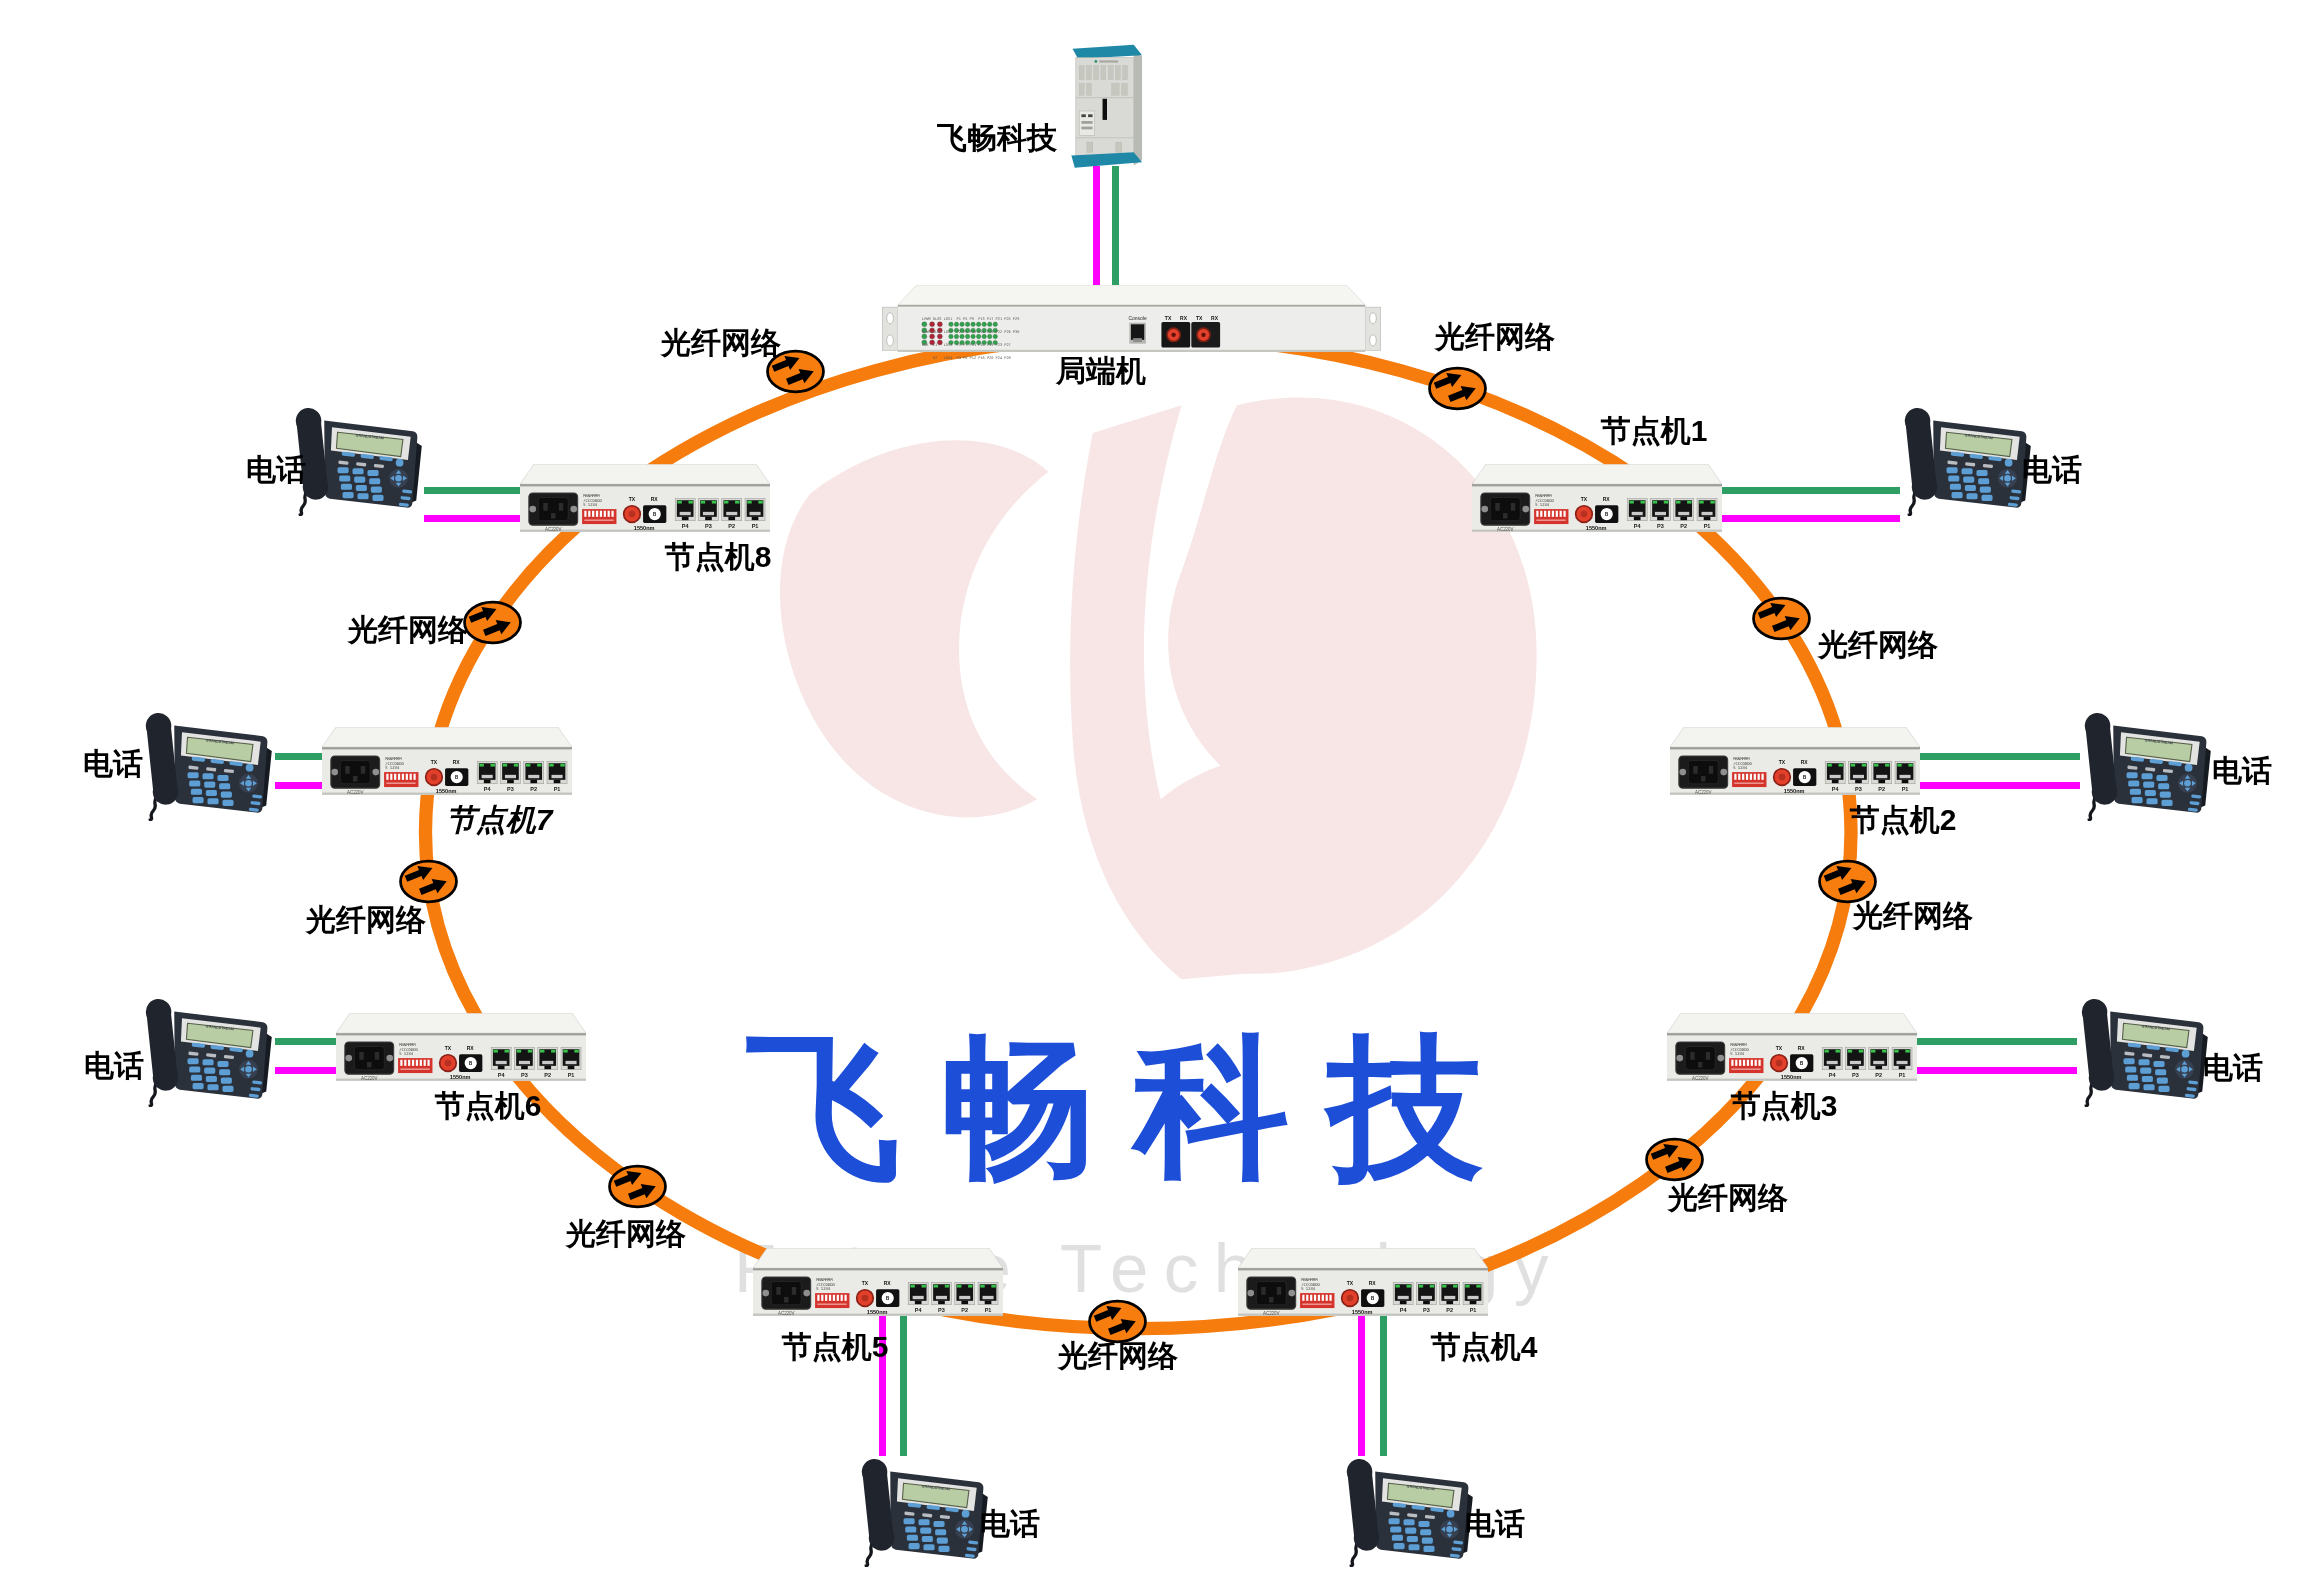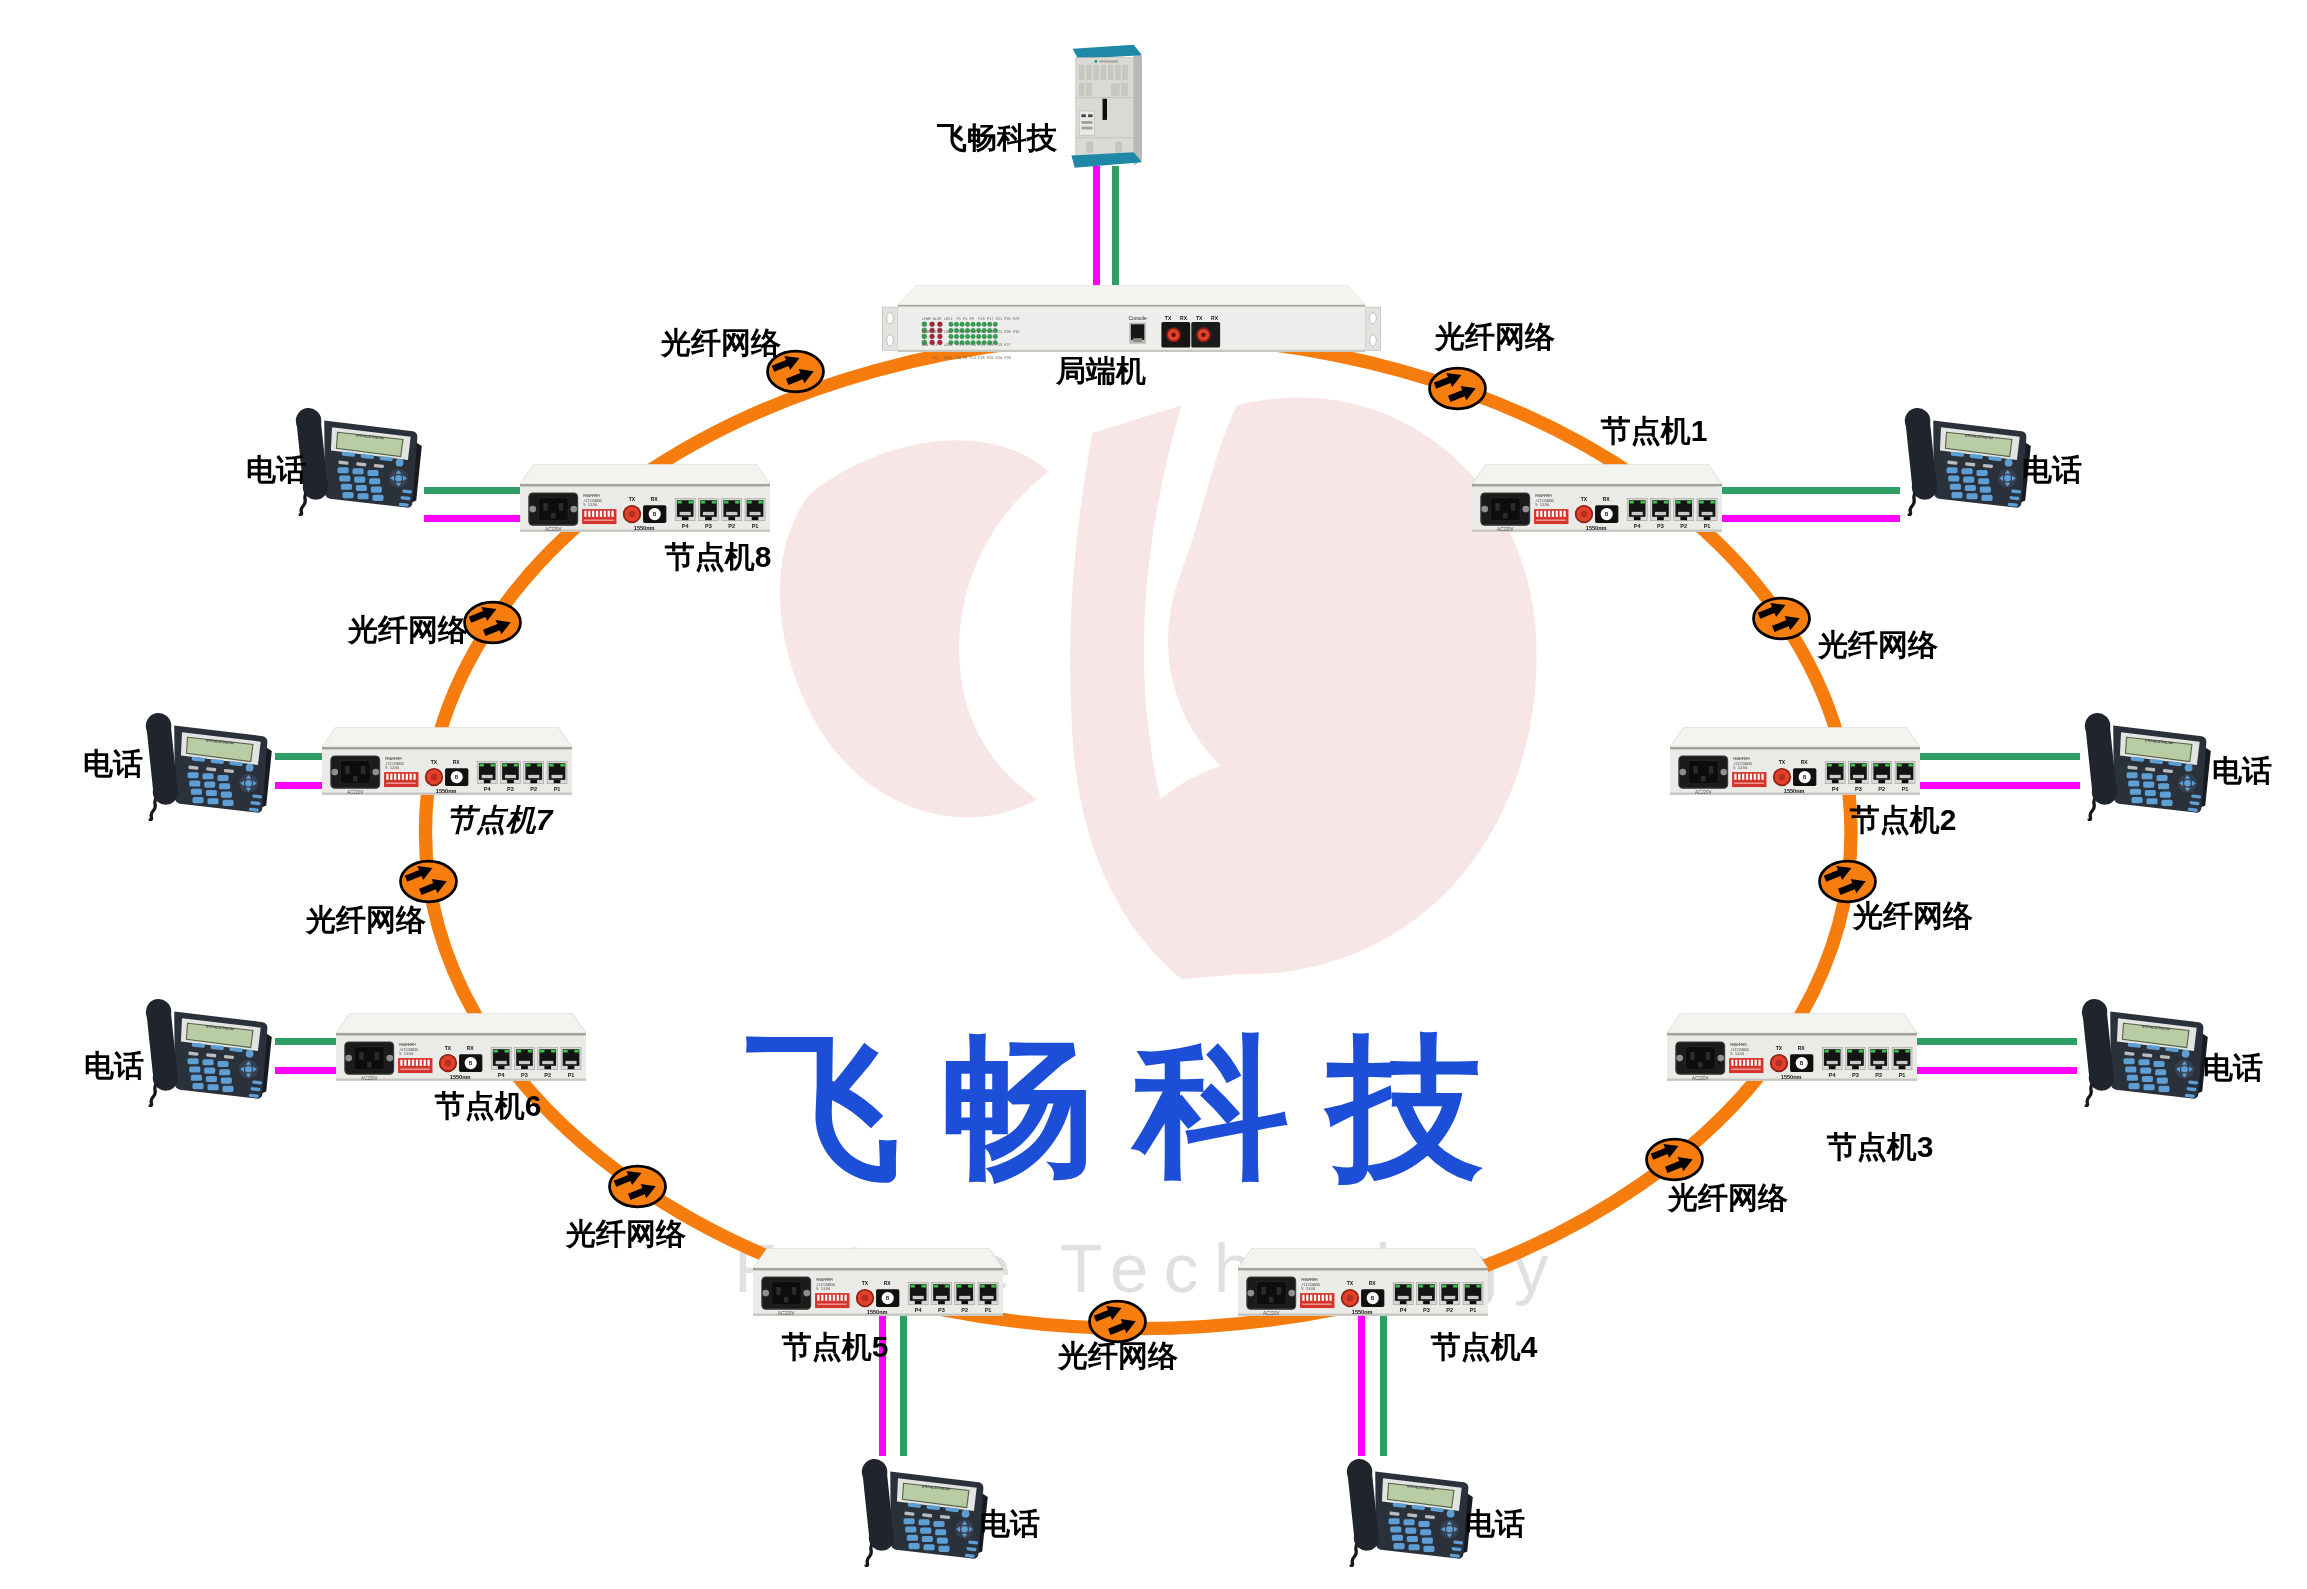--- a/index.html
+++ b/index.html
@@ -521,21 +521,21 @@
           <rect x="3" y="7" width="30" height="30" fill="#141414"></rect>
           <rect x="4" y="8" width="8" height="5" fill="#37c24a"></rect>
               <rect x="24" y="8" width="8" height="5" fill="#37c24a"></rect>
           <rect x="8" y="28" width="20" height="6" fill="#c9c9c9"></rect>
               <rect x="12" y="37" width="12" height="6" fill="#0c0c0c"></rect>
           <text x="18" y="58" class="tp" text-anchor="middle">P1</text>
         </g>
       </g>
     </svg>
   </div>
-      <div class="lbl" style="left: 1880px; top: 1106px; margin-top: 41px;">节点机3</div>
+      <div class="lbl" style="left: 1784px; top: 1106px;">节点机3</div>
       <div class="phone" style="left: 2077px; top: 996px;">
     <svg width="133" height="111" viewBox="0 0 240 200">
       <path d="M30,152 C18,168 32,172 22,182 C12,192 26,196 14,199" fill="none" stroke="#14171c" stroke-width="6"></path>
       <polygon points="218,62 236,74 226,172 212,178" fill="#161b22"></polygon>
       <path d="M60,28 L220,47 Q229,49 228,59 L219,177 Q218,186 208,185 L70,169 Q61,167 61,157 Z" fill="#2b313b"></path>
       <g transform="rotate(-6 38 88)">
         <rect x="16" y="10" width="44" height="156" rx="22" fill="#20252d"></rect>
         <circle cx="38" cy="28" r="23" fill="#20252d"></circle>
         <circle cx="38" cy="148" r="23" fill="#20252d"></circle>
       </g>

